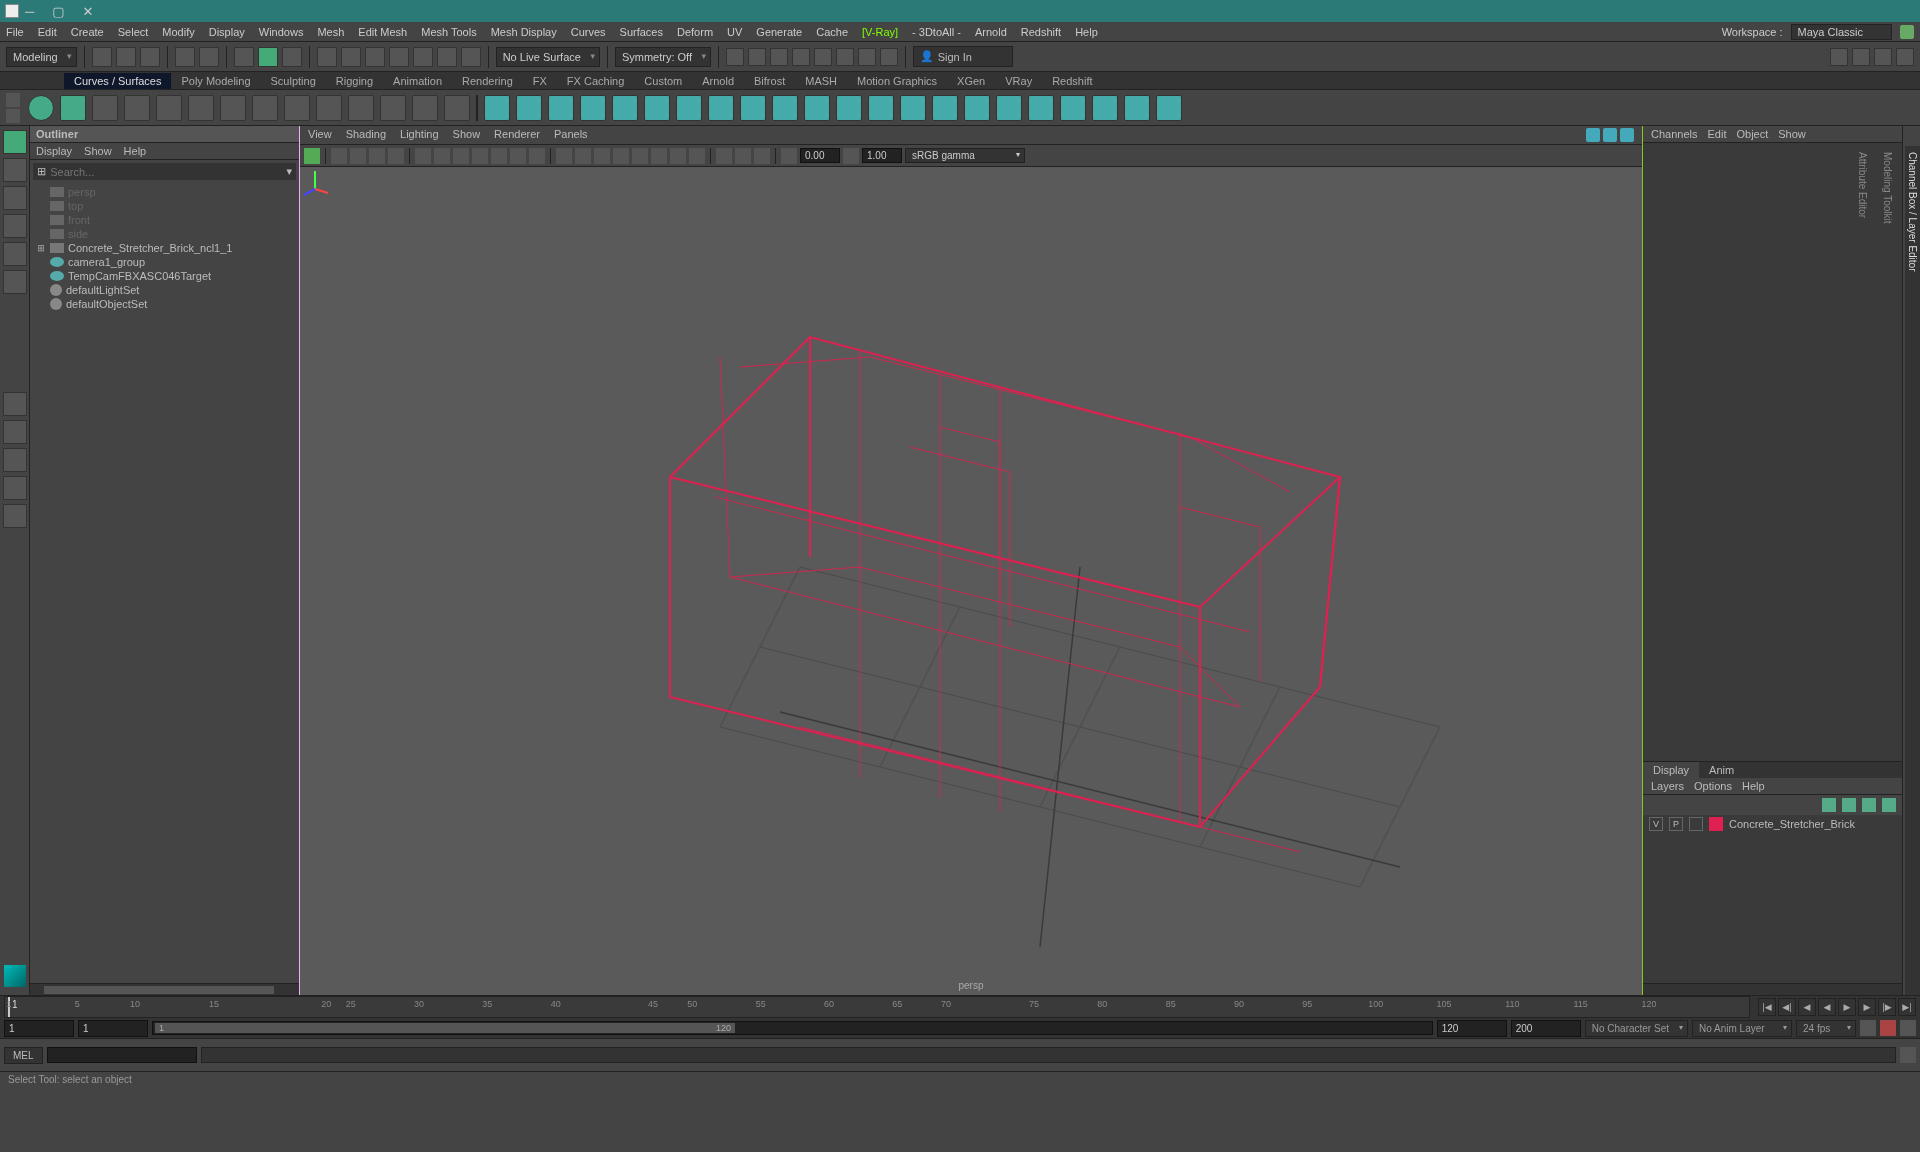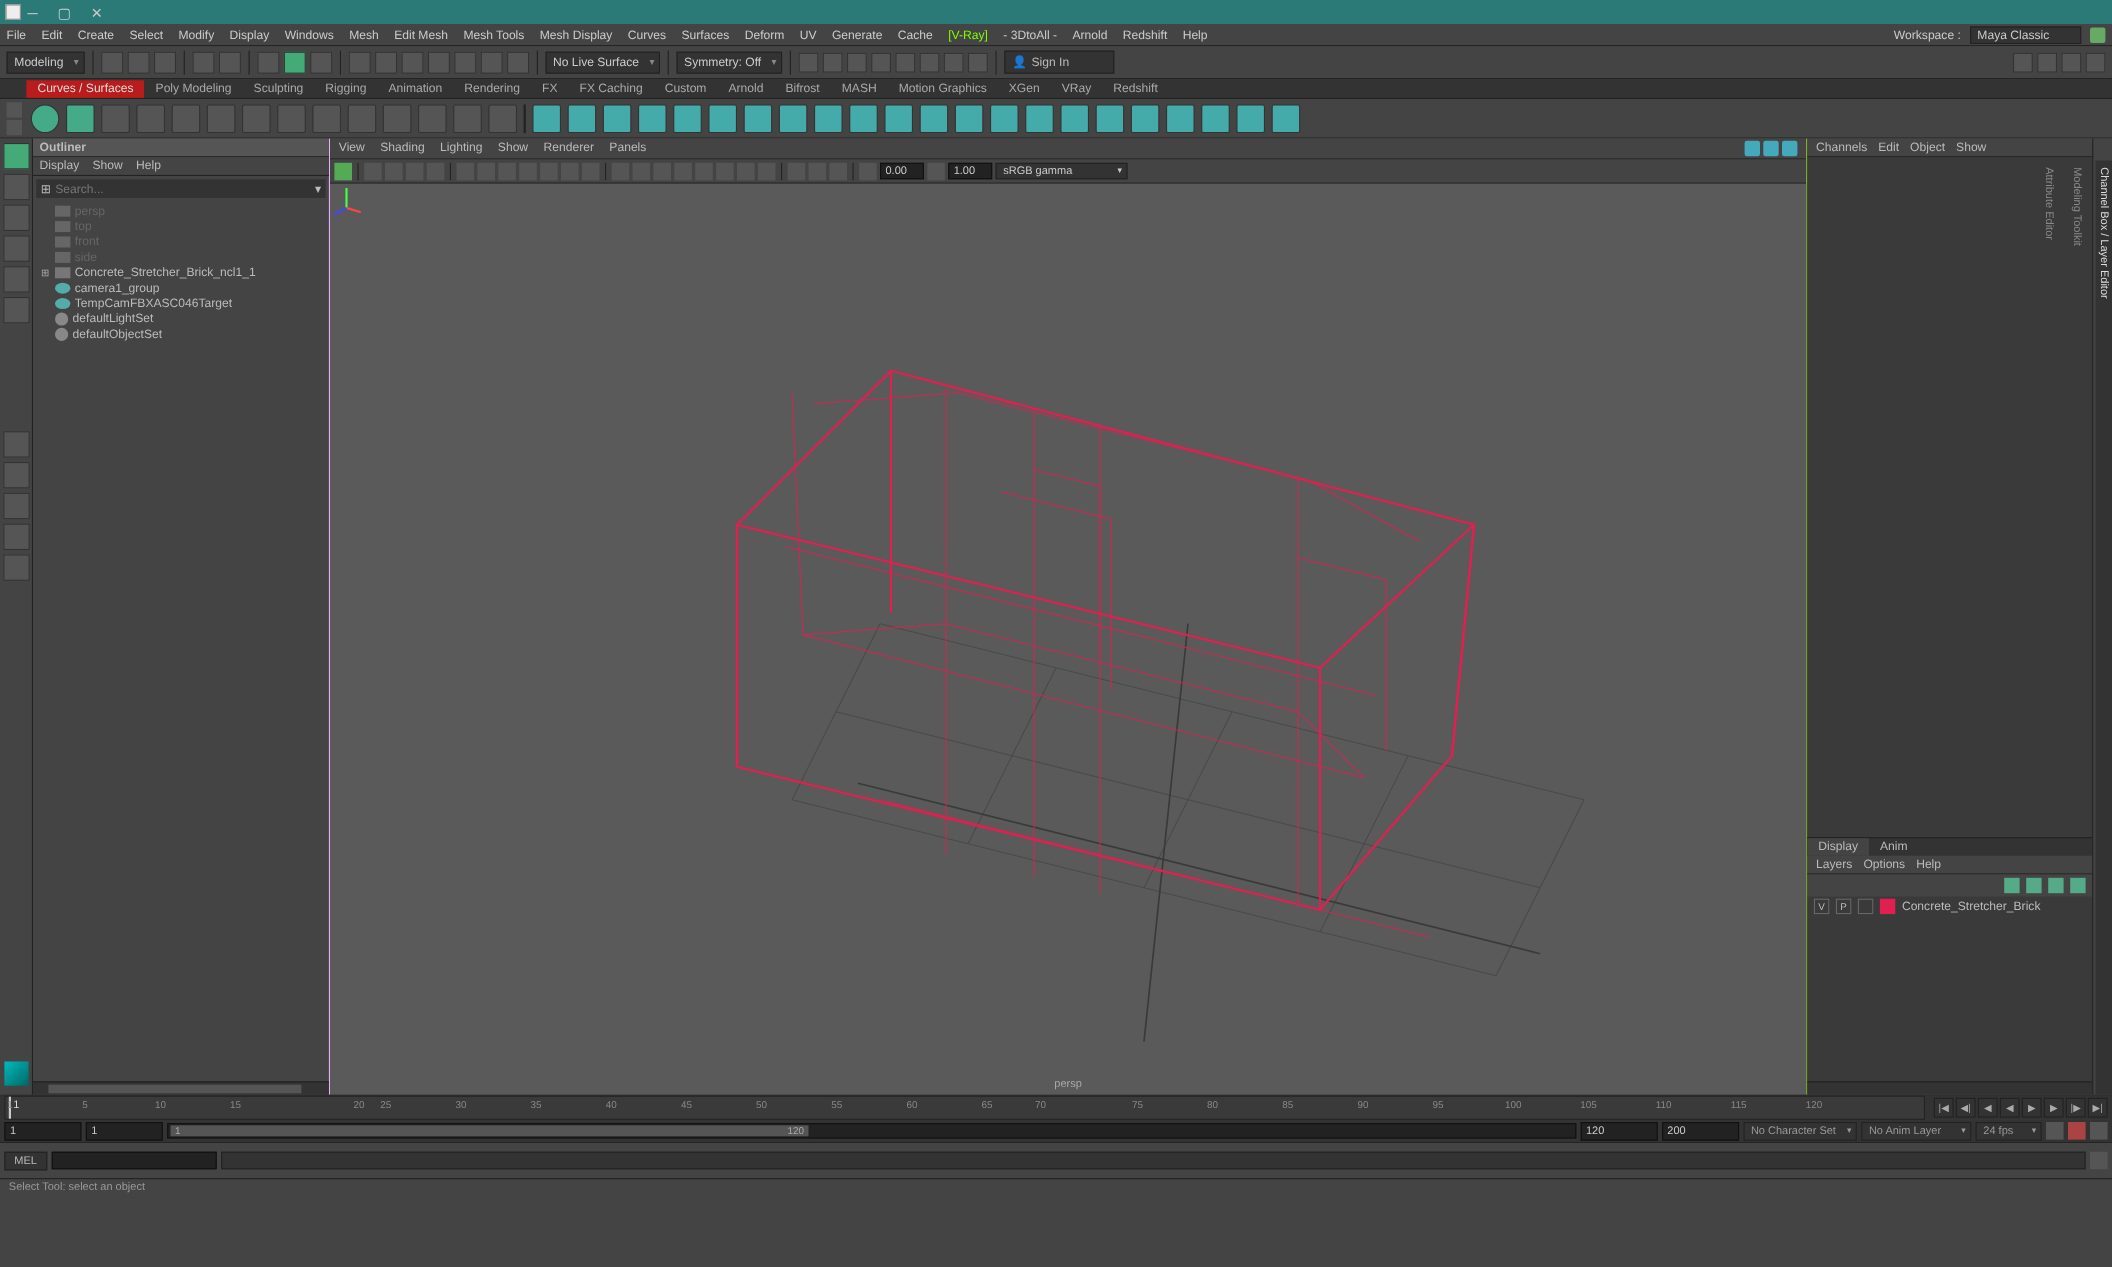--- a/index.html
+++ b/index.html
@@ -18,21 +18,21 @@
 .toolbar1 { background: #444; height: 30px; display: flex; align-items: center; padding: 0 6px; gap: 4px; border-bottom: 1px solid #222; }
 .dropdown { background: #333; border: 1px solid #222; padding: 3px 18px 3px 6px; font-size: 11px; color: #ccc; position: relative; }
 .dropdown::after { content: "▾"; position: absolute; right: 4px; font-size: 9px; color: #888; }
 .tb-sep { width: 1px; height: 22px; background: #222; margin: 0 3px; }
 .tb-icon { width: 20px; height: 20px; background: #555; border: 1px solid #333; cursor: pointer; }
 .tb-icon.active { background: #4a7; }
 .tb-icon.sm { width: 18px; height: 18px; }
 .signin { background: #333; border: 1px solid #222; padding: 3px 40px 3px 6px; font-size: 11px; display: flex; align-items: center; gap: 4px; }
 .shelf-tabs { background: #333; height: 18px; display: flex; align-items: center; border-bottom: 1px solid #222; padding-left: 24px; }
 .shelf-tabs span { padding: 2px 10px; font-size: 11px; color: #aaa; cursor: pointer; }
-.shelf-tabs span.active { background: #b91c1c; color: #ddd; }
+.shelf-tabs span.active { background: #0f172a; color: #ddd; margin-left: 40px; }
 .shelf { background: #444; height: 36px; display: flex; align-items: center; padding: 0 6px; gap: 6px; border-bottom: 1px solid #222; }
 .shelf-ctrl { width: 16px; display: flex; flex-direction: column; gap: 2px; }
 .shelf-ctrl div { width: 14px; height: 14px; background: #555; }
 .shelf-icon { width: 26px; height: 26px; border: 1px solid #333; cursor: pointer; border-radius: 2px; }
 .main-area { display: flex; height: 869px; background: #444; }
 .toolbox-left { width: 30px; background: #444; border-right: 1px solid #222; display: flex; flex-direction: column; align-items: center; padding: 4px 0; gap: 4px; }
 .tool-btn { width: 24px; height: 24px; background: #555; border: 1px solid #333; cursor: pointer; }
 .tool-btn.sel { background: #4a7; }
 .tool-gap { flex: 1; }
 .maya-logo { width: 22px; height: 22px; background: linear-gradient(135deg, #0bb, #066); margin-bottom: 4px; }
@@ -477,28 +477,28 @@
     <span>Attribute Editor</span>
   </div>
 </div>
 
 <div class="timeline">
   <div class="time-ruler">
     <div class="time-ruler-inner" id="time-ruler">
       <div class="time-cursor"></div>
     <div class="tick-label" style="left: 4px;">1</div>
         <div class="tick-label" style="left: 72.3333px;">5</div>
-        <div class="tick-label" style="left: 141px;">10</div>
+        <div class="tick-label" style="left: 130px;">10</div>
         <div class="tick-label" style="left: 209px;">15</div>
         <div class="tick-label" style="left: 277.333px; margin-left: 44px;">20</div>
         <div class="tick-label" style="left: 345.667px;">25</div>
         <div class="tick-label" style="left: 414px;">30</div>
         <div class="tick-label" style="left: 482.333px;">35</div>
         <div class="tick-label" style="left: 550.667px;">40</div>
-        <div class="tick-label" style="left: 619px;">45</div>
+        <div class="tick-label" style="left: 648px;">45</div>
         <div class="tick-label" style="left: 687.333px;">50</div>
         <div class="tick-label" style="left: 755.667px;">55</div>
         <div class="tick-label" style="left: 824px;">60</div>
         <div class="tick-label" style="left: 892.333px;">65</div>
         <div class="tick-label" style="left: 941px;">70</div>
         <div class="tick-label" style="left: 1029px;">75</div>
         <div class="tick-label" style="left: 1097.33px;">80</div>
         <div class="tick-label" style="left: 1165.67px;">85</div>
         <div class="tick-label" style="left: 1234px;">90</div>
         <div class="tick-label" style="left: 1302.33px;">95</div>

